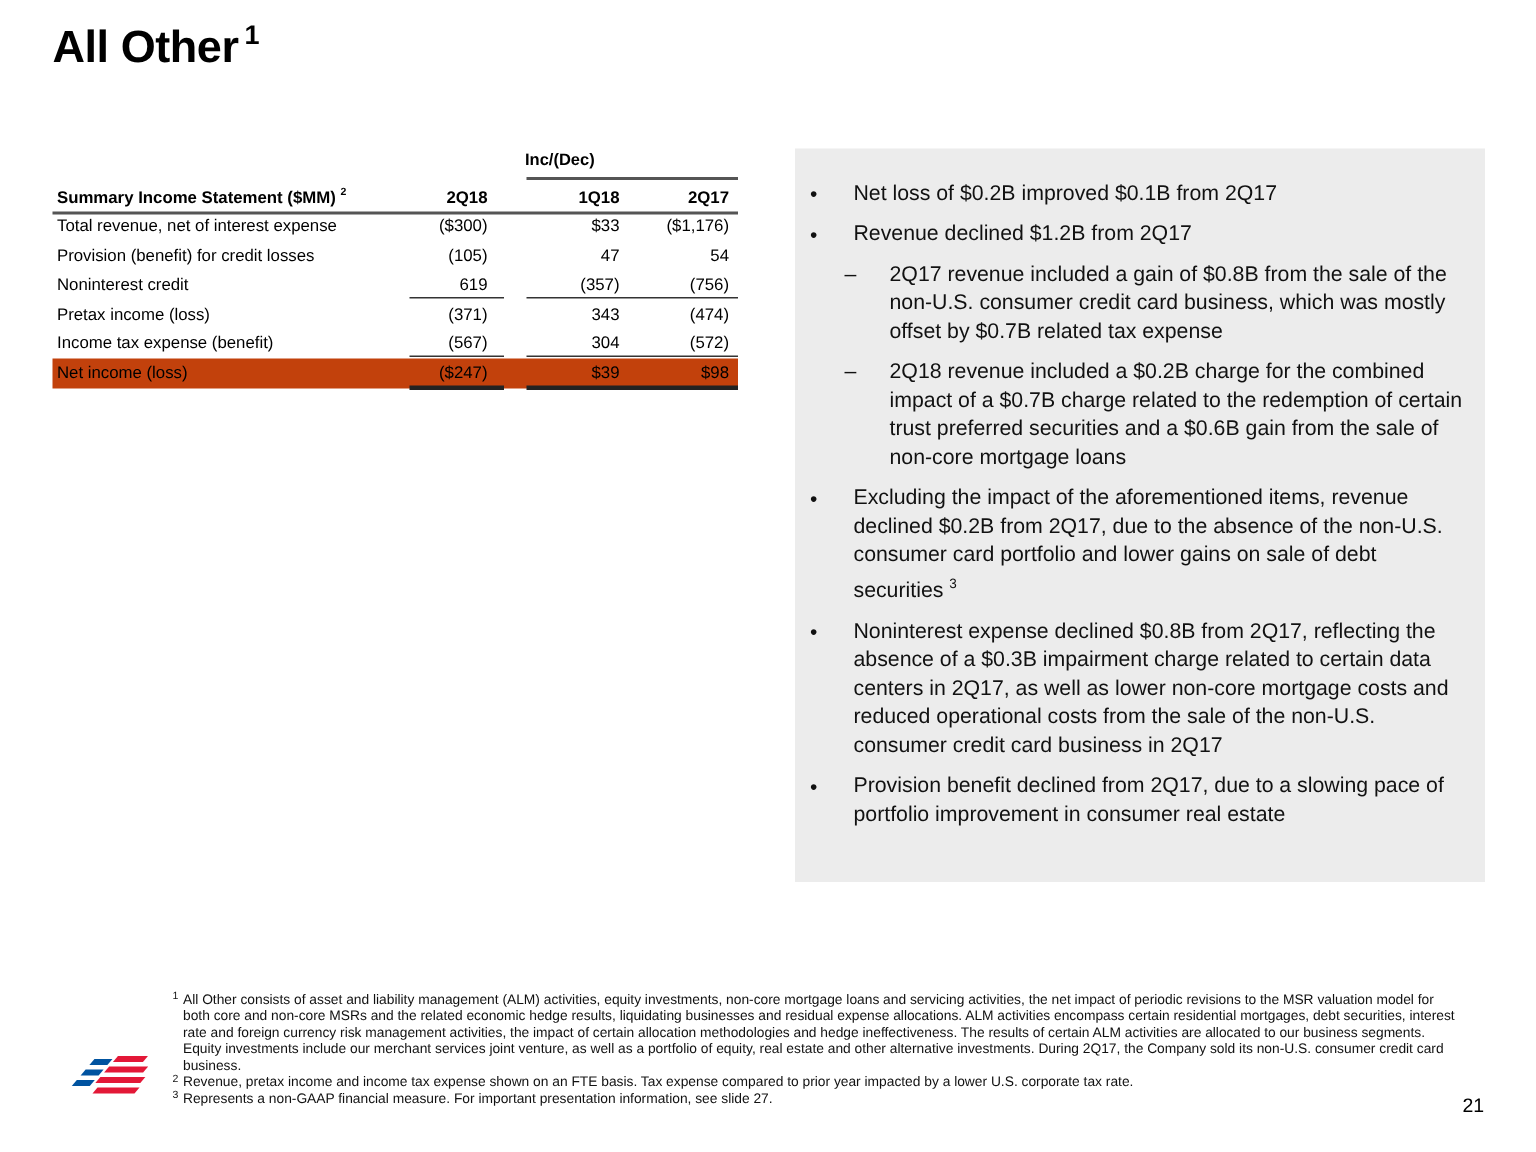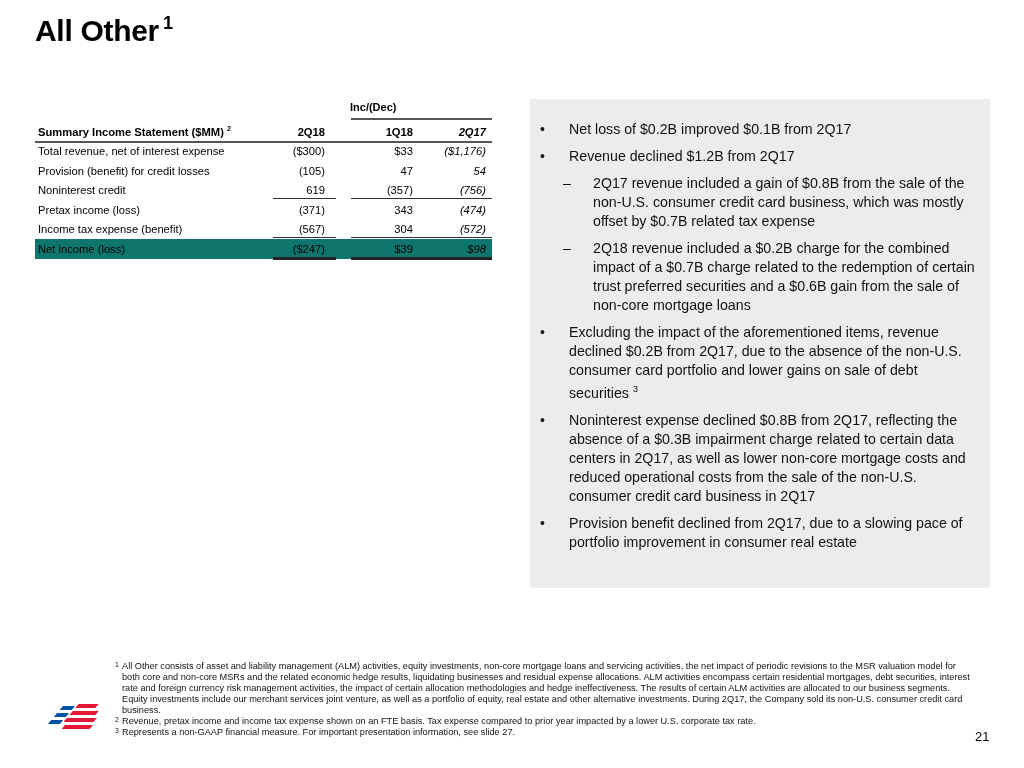--- a/index.html
+++ b/index.html
@@ -8,28 +8,28 @@
 
   .title { position: absolute; left: 35px; top: 13px; font-size: 30px; font-weight: bold; letter-spacing: -0.3px; }
   .title sup { font-size: 18px; vertical-align: 12px; margin-left: 4px; }
 
   
   .tbl { position: absolute; left: 35px; top: 110px; width: 457px; font-size: 11.2px; }
   .tbl .row { position: relative; height: 19.5px; display: flex; align-items: center; }
   .tbl .c-label { position: absolute; left: 3px; }
   .tbl .c1 { position: absolute; right: 167px; text-align: left; }
   .tbl .c2 { position: absolute; right: 79px; }
-  .tbl .c3 { position: absolute; right: 6px; text-align: right; font-style: italic; }
+  .tbl .c3 { position: absolute; right: 6px; text-align: right; }
   .tbl .head { font-weight: bold; }
   .incdec { position: absolute; left: 315px; width: 142px; top: -9px; height: 19px; text-align: left; font-weight: bold; font-size: 11px; }
   .incdec-line { position: absolute; left: 316px; width: 141px; top: 8px; border-top: 2px solid #555; }
   .rule-head { position: absolute; left: 0; width: 457px; border-top: 2px solid #555; }
   .rule-sub1 { position: absolute; left: 238px; width: 63px; border-top: 1px solid #333; }
   .rule-sub2 { position: absolute; left: 316px; width: 141px; border-top: 1px solid #333; }
-  .net-bg { background: #0f766e; }
+  .net-bg { background: #c2410c; }
   .dbl1 { position: absolute; left: 238px; width: 63px; border-top: 3px solid #222; }
   .dbl2 { position: absolute; left: 316px; width: 141px; border-top: 3px solid #222; }
 
   
   .panel { position: absolute; left: 530px; top: 99px; width: 460px; height: 489px; background: #ececec; }
   .bullets { position: absolute; left: 540px; top: 120px; width: 440px; font-size: 14.2px; line-height: 19px; color: #111; }
   .b { position: relative; padding-left: 29px; margin-bottom: 8px; }
   .b .dot { position: absolute; left: 0px; top: 0; font-size: 14px; }
   .s { position: relative; padding-left: 53px; margin-bottom: 8px; }
   .s .dash { position: absolute; left: 23px; top: 0; }

